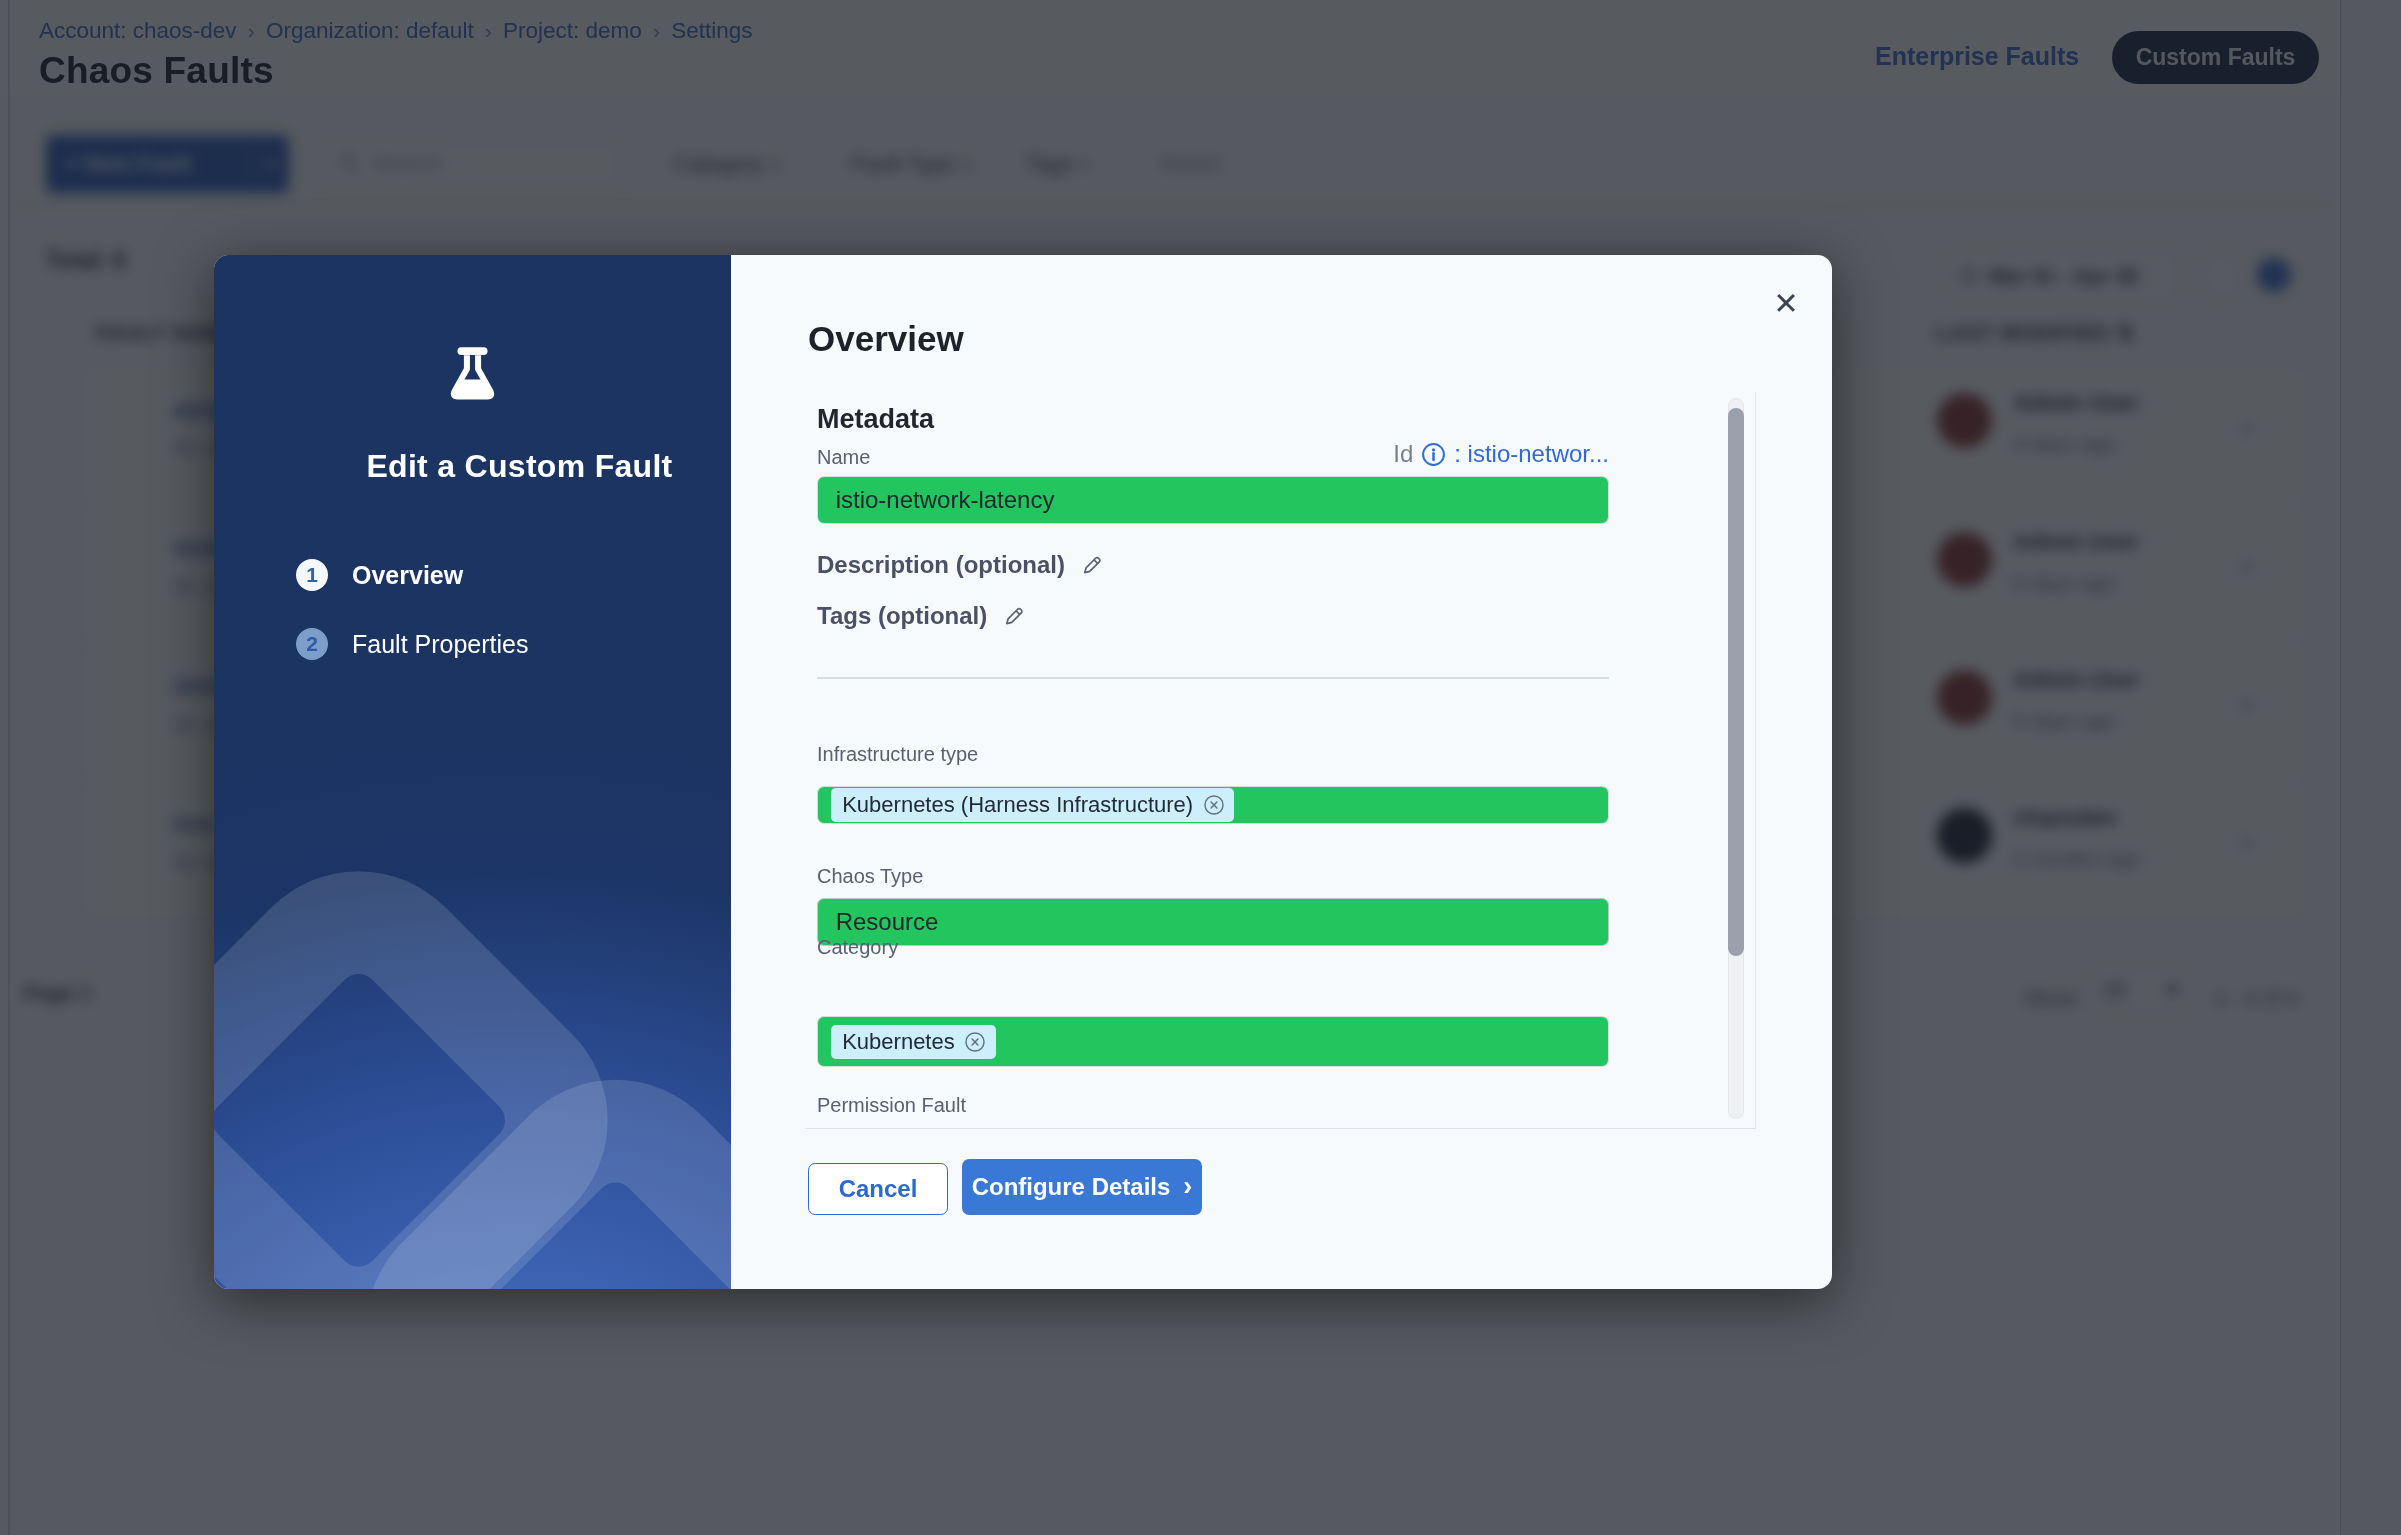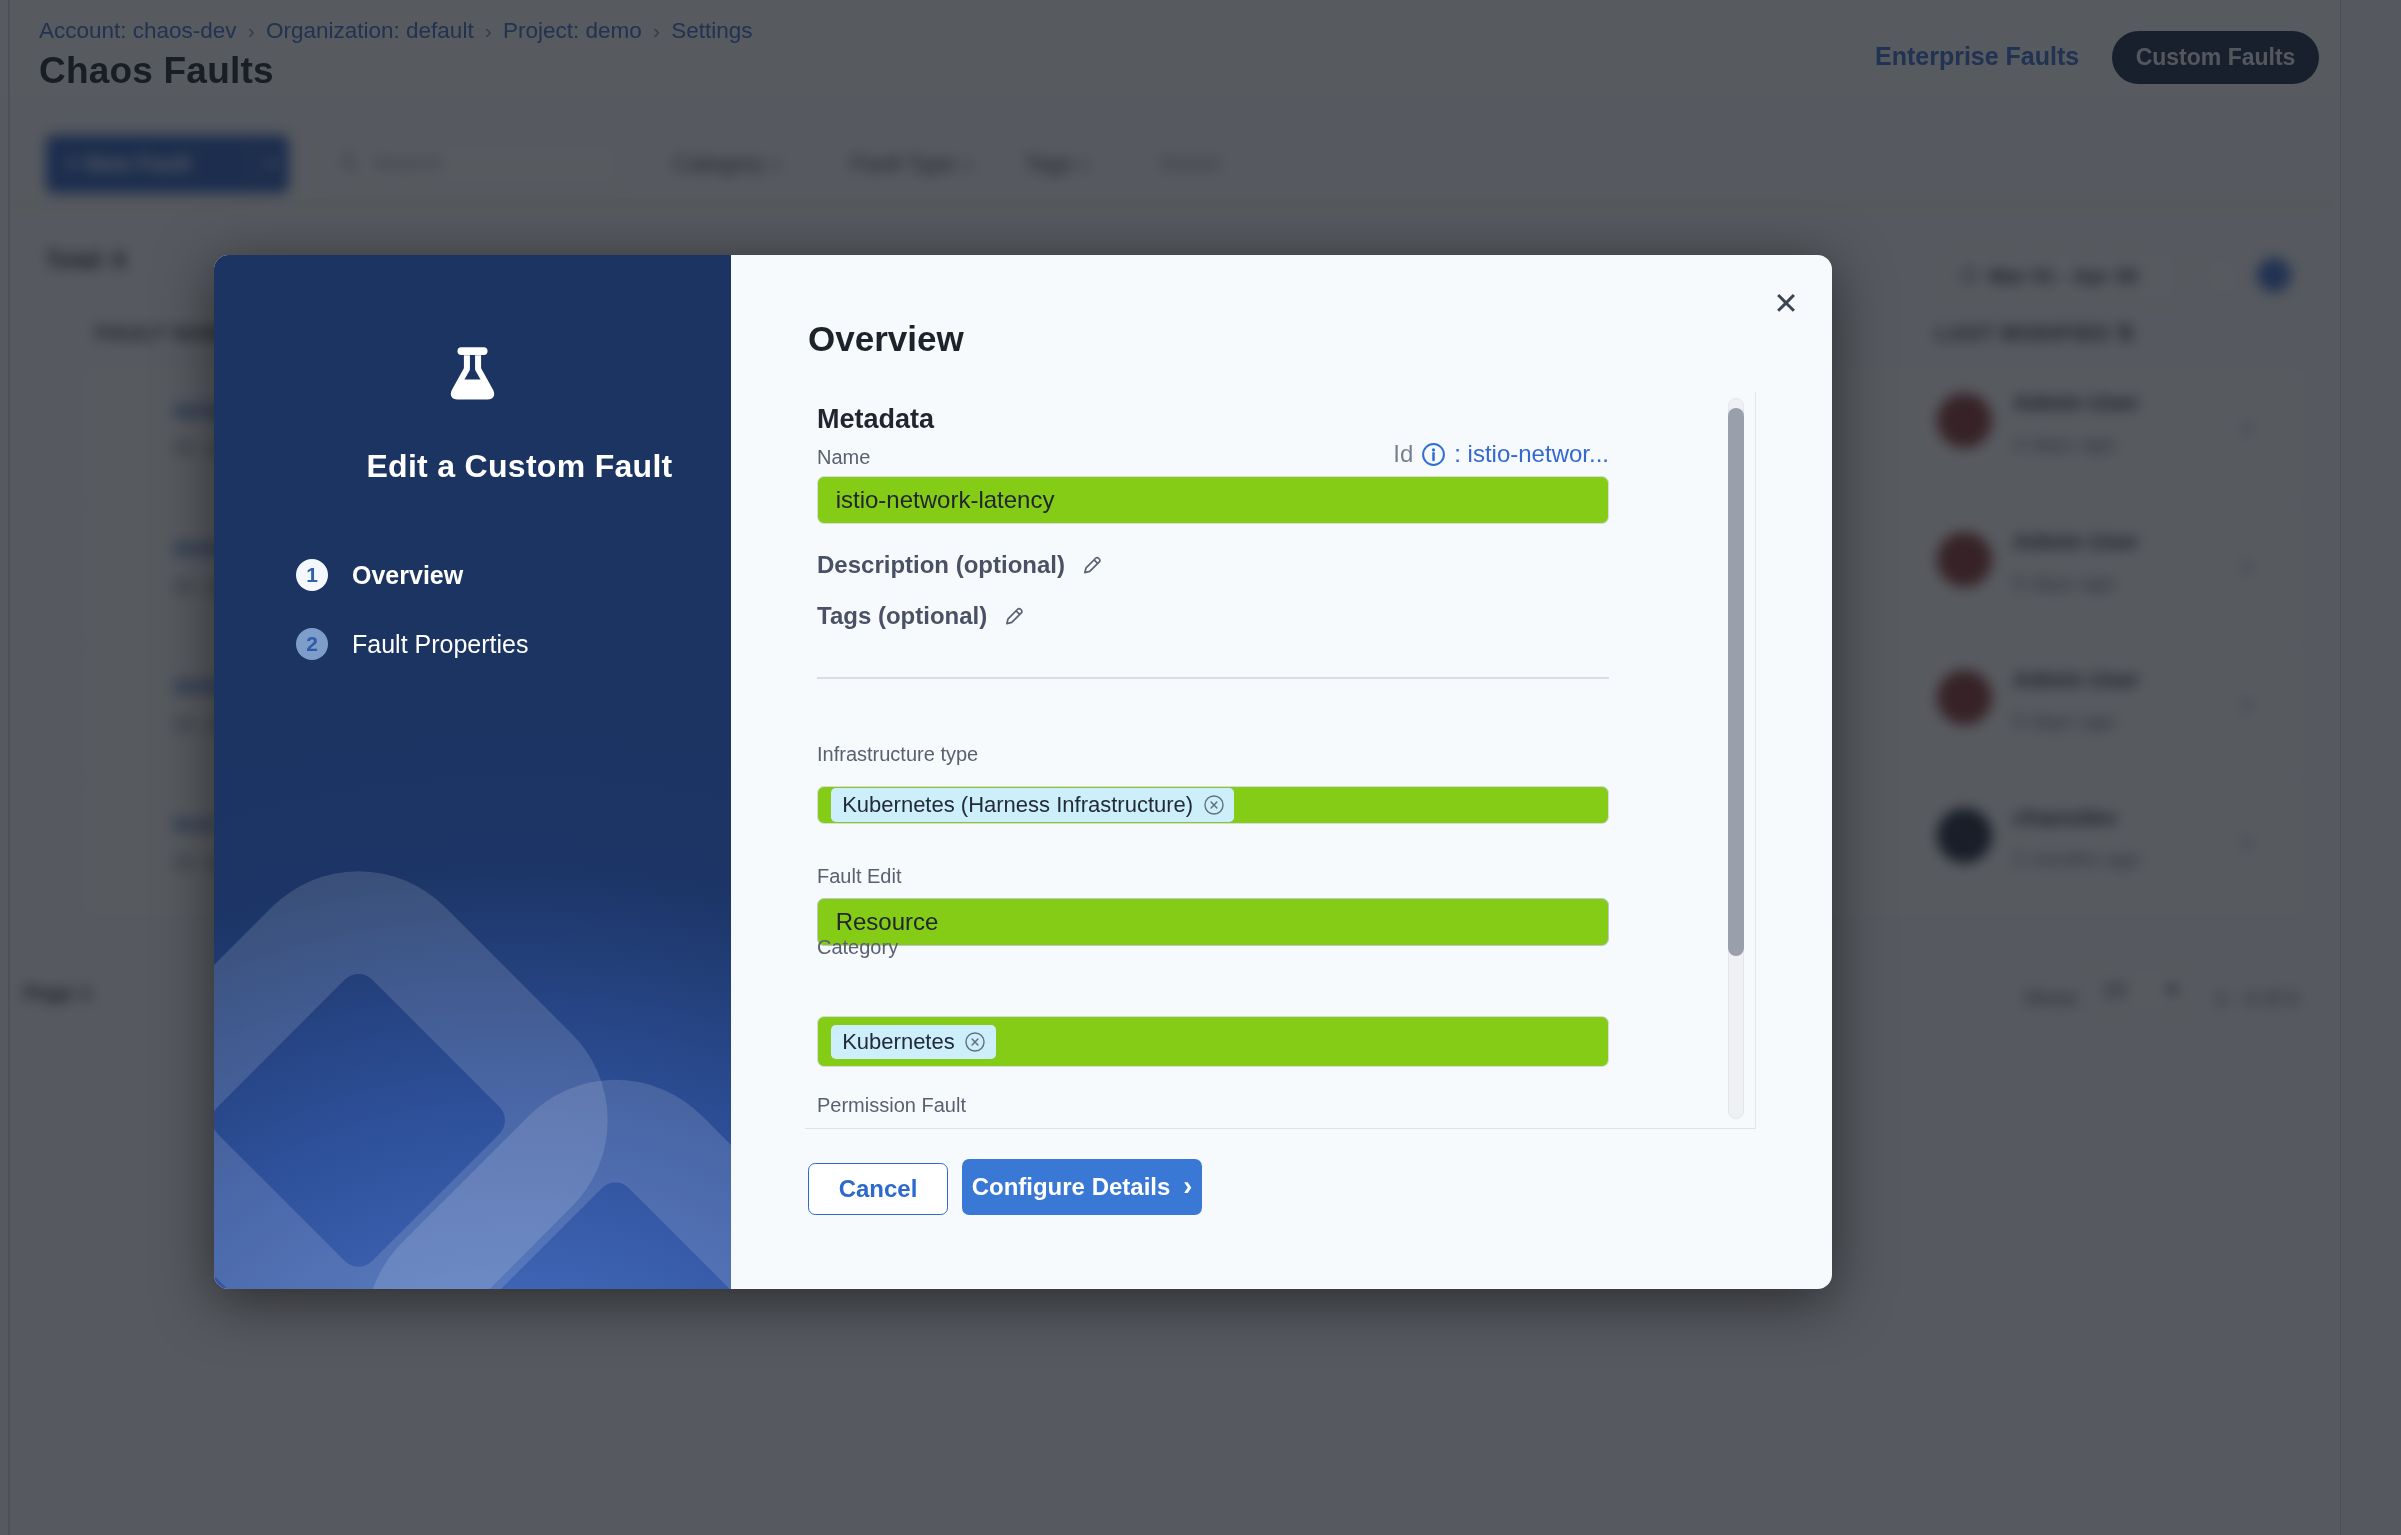--- a/index.html
+++ b/index.html
@@ -65,21 +65,21 @@
       font-size:21px;font-weight:bold;}
   .step.active .dot{background:#f4f8fc;color:#2f63ad;}
   .step.todo .dot{background:#7f9dca;color:#2e5ca8;}
   .step .slabel{color:#fff;font-size:25px;}
   .step.active .slabel{font-weight:bold;}
   .close-x{left:1548px;top:24px;width:48px;height:48px;font-size:30.5px;color:#3c4352;display:flex;align-items:center;justify-content:center;cursor:pointer;}
   .panel-h{left:594px;top:64px;font-size:35px;font-weight:bold;color:#1e222a;}
   .content-region{left:591px;top:137px;width:951px;height:737px;border-right:1.6px solid #e3e7ec;border-bottom:1.6px solid #dee3e9;box-sizing:border-box;}
   .sect-h{left:603px;top:149px;font-size:27px;font-weight:bold;color:#22252d;}
   .flabel{font-size:20px;color:#5b6070;}
-  .inp{position:absolute;left:603px;width:792px;background:#84cc16;border:1.6px solid #d8dbe3;border-radius:7.2px;box-sizing:border-box;
+  .inp{position:absolute;left:603px;width:792px;background:#22c55e;border:1.6px solid #d8dbe3;border-radius:7.2px;box-sizing:border-box;
       display:flex;align-items:center;}
   .inp .txt{font-size:24px;color:#22262e;padding-left:17.7px;}
   .chip{display:flex;align-items:center;gap:9.6px;height:34px;background:#cdeefb;border-radius:4.8px;
       padding:0 9.6px 0 11.2px;margin-left:13px;font-size:22px;color:#222b36;}
   .idrow{left:1124px;top:185px;width:271px;display:flex;justify-content:flex-end;align-items:center;gap:8px;font-size:24px;}
   .idrow .idl{color:#7b8090;}
   .idrow .idv{color:#3468d1;}
   .optrow{position:absolute;left:603px;display:flex;align-items:center;gap:14.5px;font-size:24px;font-weight:600;color:#4b5165;}
   .hr{left:603px;top:422px;width:792px;height:1.6px;background:#d9dde5;}
   .sbar-track{left:1514px;top:143px;width:16px;height:721px;background:#eef0f3;border:0.8px solid #e2e5e9;border-radius:8px;box-sizing:border-box;}
@@ -284,21 +284,21 @@
       <span class="chip">
         <span>Kubernetes (Harness Infrastructure)</span>
         <svg width="22" height="22" viewBox="0 0 28 28">
           <circle cx="14" cy="14" r="11.5" fill="none" stroke="#62707d" stroke-width="1.8"></circle>
           <line x1="10.3" y1="10.3" x2="17.7" y2="17.7" stroke="#62707d" stroke-width="1.9" stroke-linecap="round"></line>
           <line x1="17.7" y1="10.3" x2="10.3" y2="17.7" stroke="#62707d" stroke-width="1.9" stroke-linecap="round"></line>
         </svg>
       </span>
     </div>
 
-    <div class="abs flabel" style="left:603px;top:610px;">Fault Edit</div>
+    <div class="abs flabel" style="left:603px;top:610px;">Chaos Type</div>
     <div class="inp" style="top:643px;height:48px;border-color:#bfc4cf;">
       <span class="txt">Resource</span>
     </div>
 
     <div class="abs flabel" style="left:603px;top:681px;">Category</div>
     <div class="inp" style="top:761px;height:51px;">
       <span class="chip">
         <span>Kubernetes</span>
         <svg width="22" height="22" viewBox="0 0 28 28">
           <circle cx="14" cy="14" r="11.5" fill="none" stroke="#62707d" stroke-width="1.8"></circle>

